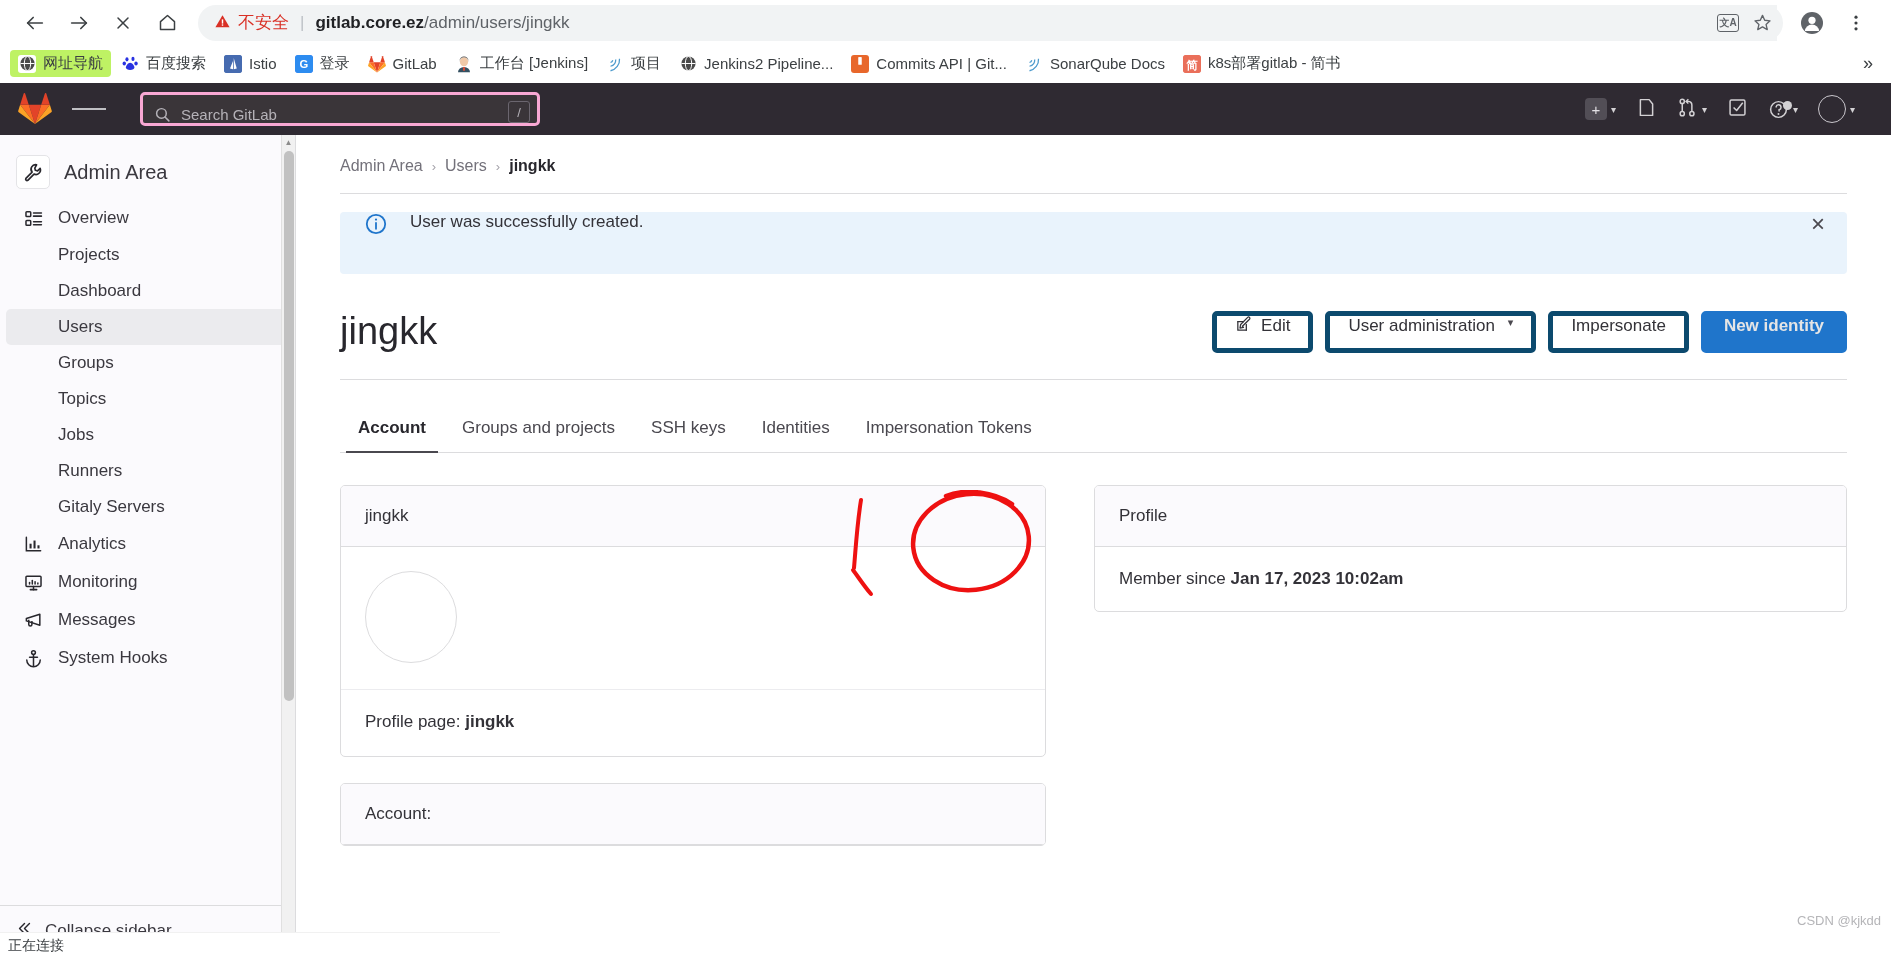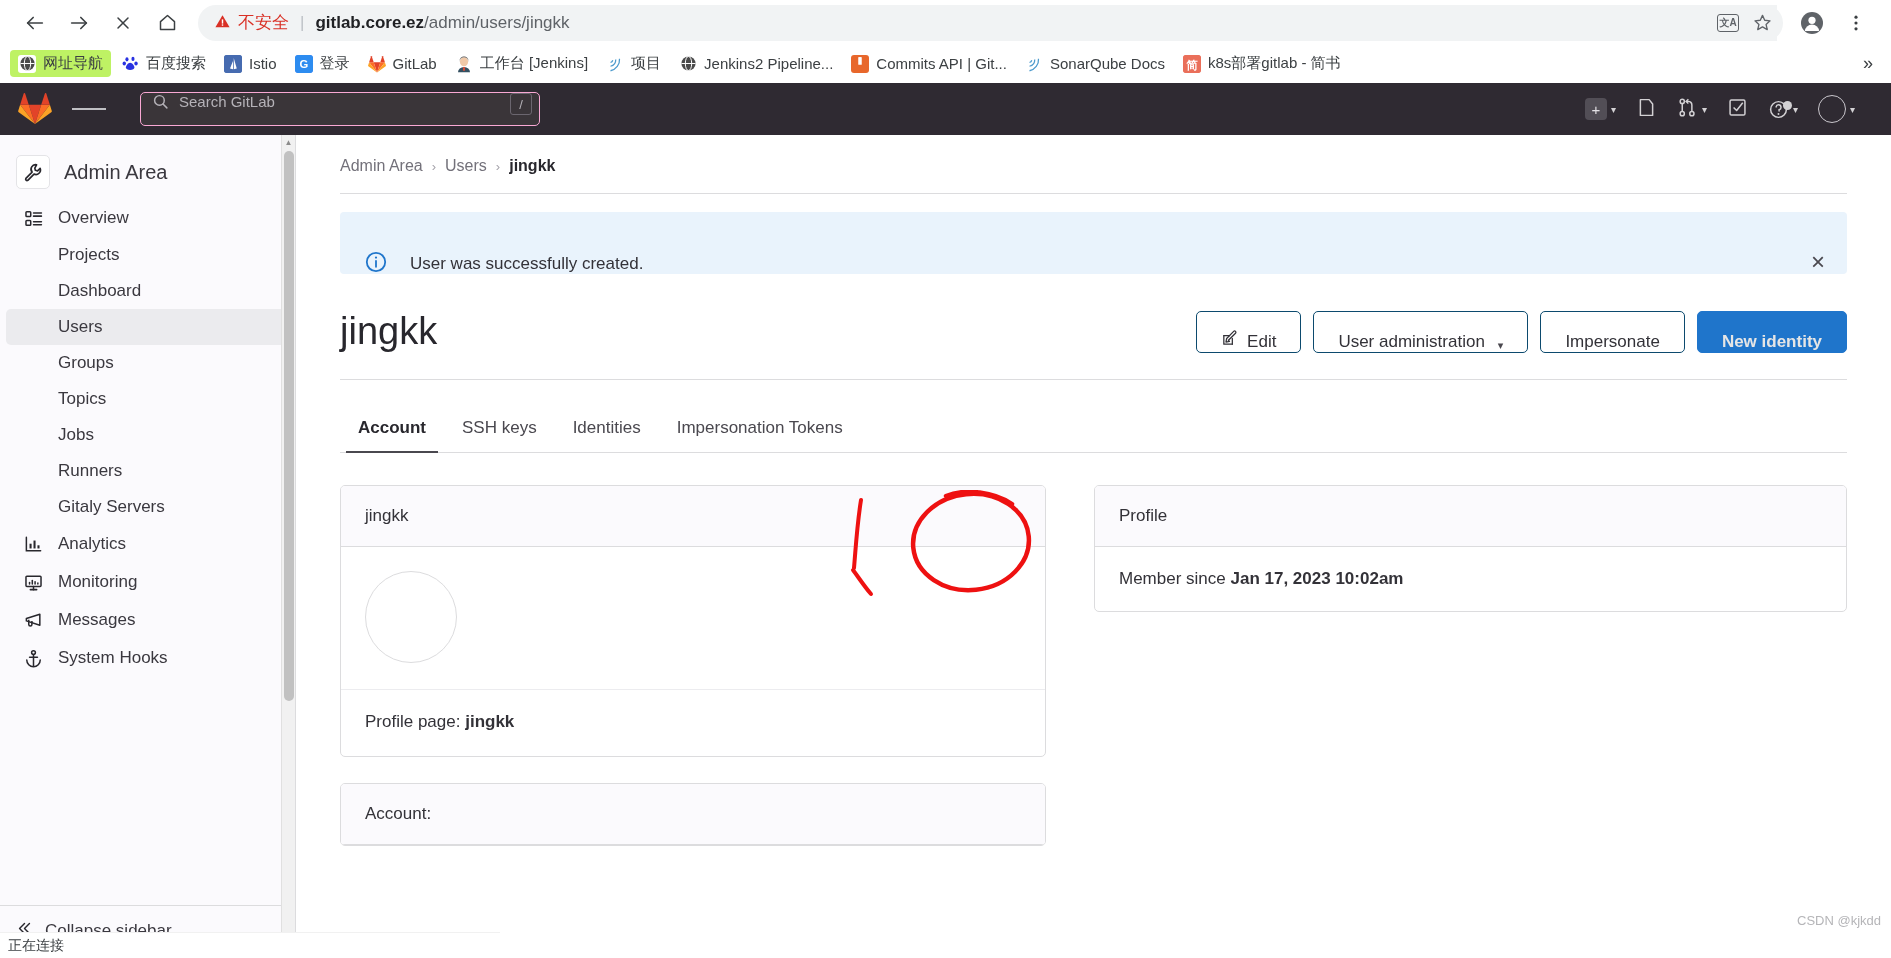--- a/index.html
+++ b/index.html
@@ -123,23 +123,23 @@
   .gl-hamburger {
     width: 34px; height: 34px;
     display: flex; align-items: center; justify-content: center;
     cursor: pointer;
     margin-left: 8px;
   }
   .gl-hamburger span { display: block; width: 24px; height: 2.5px; background: #bfbfc3; margin: 3px 0; }
   .gl-search {
     width: 400px; height: 34px;
     background: #3a3539;
-    border: 1px solid #f9a8d4;
+    border: 3px solid #f9a8d4;
     border-radius: 5px;
-    display: flex; align-items: flex-start;
+    display: flex; align-items: flex-end;
     padding: 0 11px;
     margin-left: 22px;
     position: relative;
     cursor: text;
   }
   .gl-search-icon { color: #b5b2b8; margin-right: 10px; display:flex; }
   .gl-search-ph { color: #b5b2b8; font-size: 15px; }
   .gl-slash {
     position: absolute; right: 7px;
     width: 22px; height: 22px;
@@ -256,21 +256,21 @@
   }
   .bc-link { color: #73717a; cursor: pointer; }
   .bc-sep { color: #a5a3ab; font-size: 13px; }
   .bc-current { color: #28272d; font-weight: 600; }
 
   .alert {
     margin-top: 18px;
     background: #e9f3fc;
     border-radius: 4px;
     height: 62px;
-    display: flex; align-items: flex-end;
+    display: flex; align-items: flex-start;
     padding: 0 24px;
     position: relative;
   }
   .alert-ico { color: #1f75cb; margin-right: 22px; display:flex; }
   .alert-text { font-size: 17px; color: #333238; }
   .alert-close {
     position: absolute; right: 22px;
     font-size: 24px; color: #4a484f; cursor: pointer;
     line-height: 1; font-weight: 300;
   }
@@ -279,27 +279,27 @@
     display: flex; align-items: center;
     margin-top: 36px;
     padding-bottom: 26px;
     border-bottom: 1px solid #dcdcde;
     position: relative;
   }
   .page-title { font-size: 38px; color: #28272d; font-weight: 400; }
   .title-actions { margin-left: auto; display: flex; align-items: center; gap: 12px; }
   .btn {
     height: 42px;
-    border: 1px solid #0c4a6e;
+    border: 5px solid #0c4a6e;
     border-radius: 5px;
     background: #fff;
     color: #333238;
     font-size: 17px;
-    padding: 0 24px;
-    display: flex; align-items: flex-end; gap: 9px;
+    padding: 0 18px;
+    display: flex; align-items: flex-start; gap: 9px;
     cursor: pointer;
     font-family: "Liberation Sans", sans-serif;
     white-space: nowrap;
   }
   .btn-primary {
     background: #1f75cb;
     border-color: #1f75cb;
     color: #e5e5e5;
     font-weight: 600;
   }
@@ -796,20 +796,21 @@
           </button>
 
           <button class="btn btn-primary">
             <span>New identity</span>
           </button>
         </div>
       </div>
 
       <div class="tabs">
         <div class="tab active">Account</div>
+        <div class="tab">Groups and projects</div>
         <div class="tab">SSH keys</div>
         <div class="tab">Identities</div>
         <div class="tab">Impersonation Tokens</div>
       </div>
 
       <div class="cards">
         <div class="col-left">
           <div class="card">
             <div class="card-header">jingkk</div>
             <div class="card-body">

